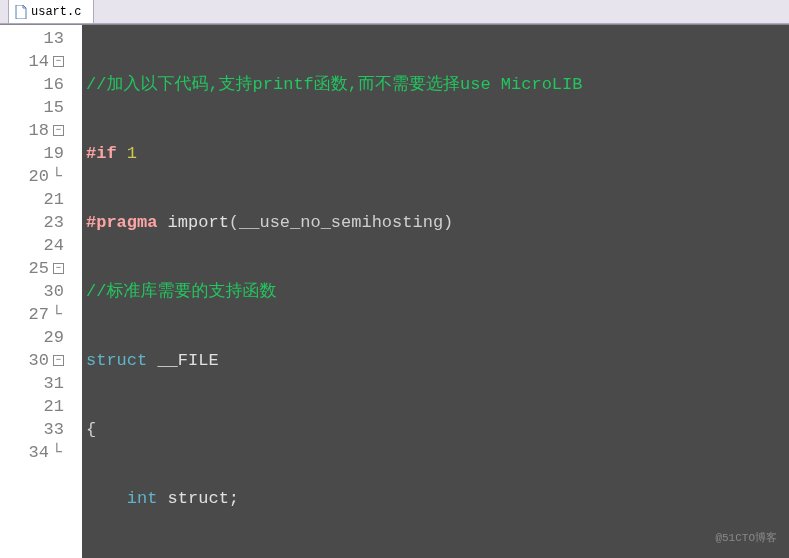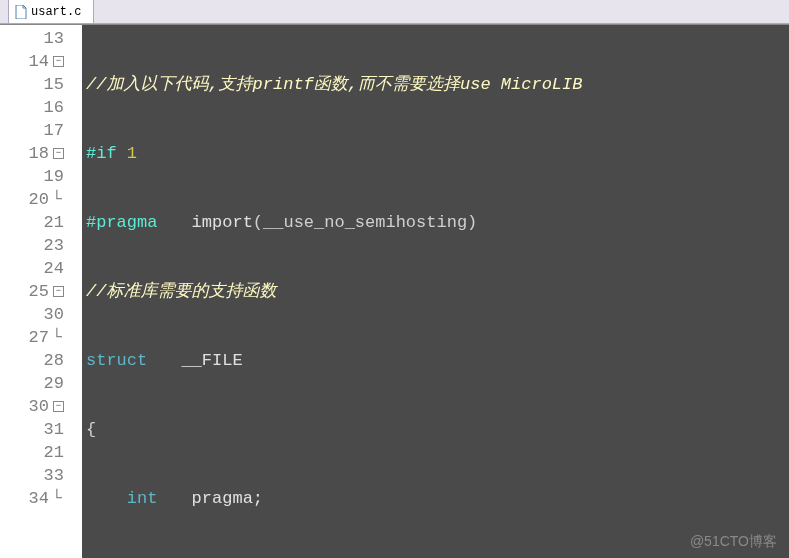--- a/index.html
+++ b/index.html
@@ -78,33 +78,33 @@
       flex: 1;
       background: #4a4a4a;
       padding-left: 4px;
       padding-top: 2px;
       line-height: 23px;
       font-size: 17px;
       white-space: pre;
       overflow: hidden;
     }
     .code-line { height: 23px; }
-    .c-comment { color: #fef9c3; font-style: italic; }
-    .c-preproc { color: #5eead4; }
+    .c-comment { color: #22c55e; }
+    .c-preproc { color: #fca5a5; font-weight: bold; }
     .c-keyword { color: #5fb5c8; }
-    .c-ident { color: #e0e0e0; margin-left: 24px; }
+    .c-ident { color: #e0e0e0; }
     .c-punct { color: #d0d0d0; }
     .c-number { color: #d0c850; }
     .watermark {
       position: absolute;
       right: 12px;
-      bottom: 7px;
+      bottom: 13px;
       color: rgba(200,200,200,0.5);
-      font-size: 14px;
-      font-family: Liberation Sans, sans-serif;
+      font-size: 11px;
+      font-family: Liberation Mono, monospace;
     }
   </style>
 </head>
 <body>
 
 <div class="tab-bar">
   <div class="tab">
     <span class="tab-icon">
       <svg width="12" height="14" viewBox="0 0 12 14">
           <path d="M1 0h7l3 3v11H1z" fill="#fff" stroke="#5080b0" stroke-width="1"></path>
@@ -118,27 +118,24 @@
 <div class="editor">
   <div class="gutter">
     <div class="gutter-row">
         <span>13</span>
       </div>
     <div class="gutter-row">
         <span>14</span>
         <span class="fold-marker">−</span>
       </div>
     <div class="gutter-row">
+        <span>16</span>
+      </div>
+    <div class="gutter-row">
         <span>15</span>
-      </div>
-    <div class="gutter-row">
-        <span>16</span>
-      </div>
-    <div class="gutter-row">
-        <span>17</span>
       </div>
     <div class="gutter-row">
         <span>18</span>
         <span class="fold-marker">−</span>
       </div>
     <div class="gutter-row">
         <span>19</span>
       </div>
     <div class="gutter-row">
         <span>20</span>
@@ -156,23 +153,20 @@
     <div class="gutter-row">
         <span>25</span>
         <span class="fold-marker">−</span>
       </div>
     <div class="gutter-row">
         <span>30</span>
       </div>
     <div class="gutter-row">
         <span>27</span>
         <span style="width:15px;display:inline-block;text-align:center;color:#888">└</span>
-      </div>
-    <div class="gutter-row">
-        <span>28</span>
       </div>
     <div class="gutter-row">
         <span>29</span>
       </div>
     <div class="gutter-row">
         <span>30</span>
         <span class="fold-marker">−</span>
       </div>
     <div class="gutter-row">
         <span>31</span>
@@ -189,21 +183,21 @@
       </div>
   </div>
 
   <div class="code">
     <div class="code-line"><span class="c-comment">//加入以下代码,支持printf函数,而不需要选择use MicroLIB</span></div>
     <div class="code-line"><span class="c-preproc">#if</span><span class="c-number"> 1</span></div>
     <div class="code-line"><span class="c-preproc">#pragma</span><span class="c-ident"> import</span><span class="c-punct">(__use_no_semihosting)</span></div>
     <div class="code-line"><span class="c-comment">//标准库需要的支持函数</span></div>
     <div class="code-line"><span class="c-keyword">struct</span><span class="c-ident"> __FILE</span></div>
     <div class="code-line"><span class="c-punct">{</span></div>
-    <div class="code-line"><span>    </span><span class="c-keyword">int</span><span class="c-ident"> pragma;</span></div>
+    <div class="code-line"><span>    </span><span class="c-keyword">int</span><span class="c-ident"> struct;</span></div>
     <div class="code-line"></div>
     
     
     
     
     
     
     
     
     

